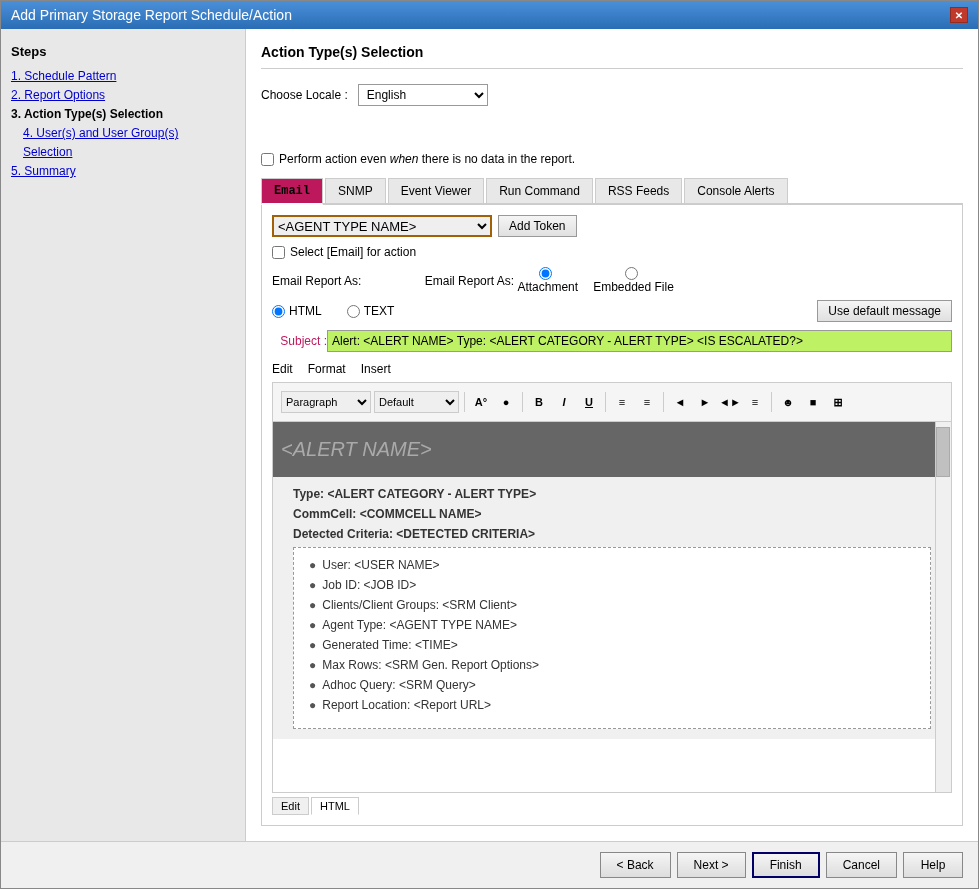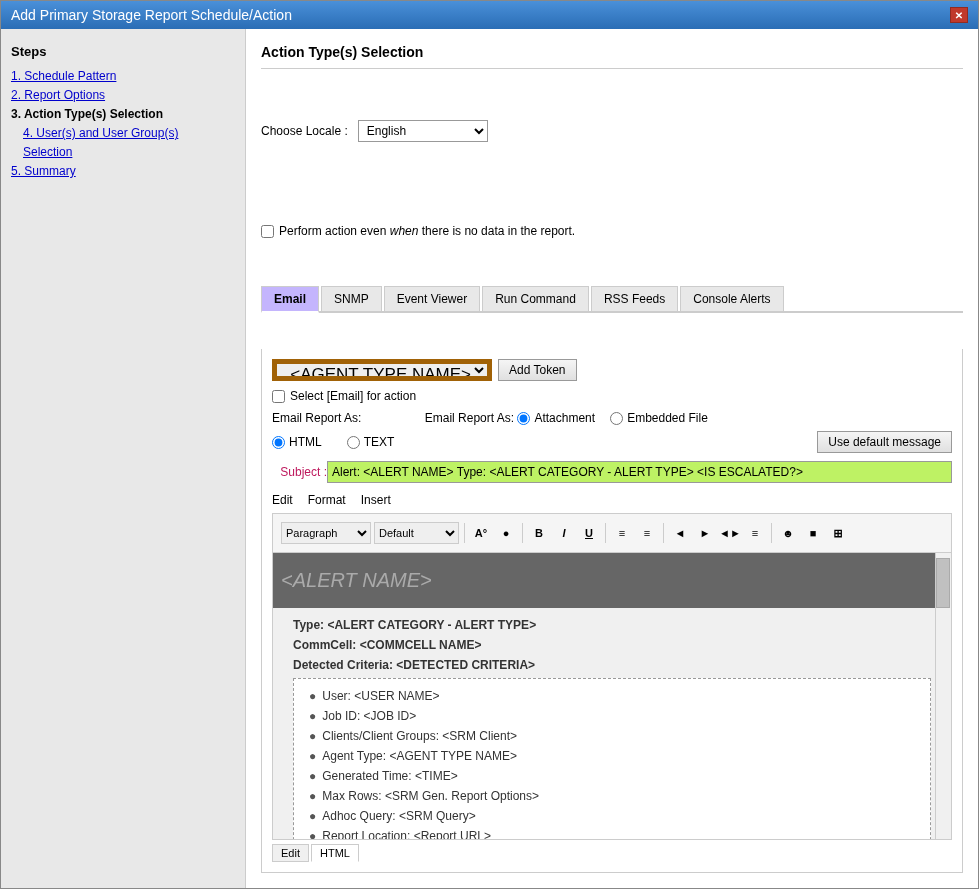--- a/index.html
+++ b/index.html
@@ -91,21 +91,20 @@
       padding-left: 12px;
     }
 
     .main-panel {
       flex: 1;
       background: white;
       padding: 15px;
       display: flex;
       flex-direction: column;
       overflow: hidden;
-      gap: 36px;
     }
 
     .panel-title {
       font-weight: bold;
       font-size: 14px;
       color: #000;
       margin-bottom: 15px;
       border-bottom: 1px solid #ccc;
       padding-bottom: 8px;
     }
@@ -154,24 +153,25 @@
       cursor: pointer;
       font-size: 12px;
       border: 1px solid #ccc;
       border-bottom: none;
       background: #e8e8e8;
       margin-right: 2px;
       color: #000;
     }
 
     .tab.active {
-      background: #c4b5fd;
+      background: #be185d;
       border-bottom: 2px solid white;
       margin-bottom: -2px;
       font-weight: bold;
+      font-family: Liberation Mono, monospace;
     }
 
     .tab-content {
       border: 1px solid #ccc;
       border-top: none;
       padding: 10px;
       flex: 1;
       display: flex;
       flex-direction: column;
       overflow: hidden;
@@ -179,24 +179,23 @@
 
     .token-row {
       display: flex;
       align-items: center;
       margin-bottom: 8px;
     }
 
     .token-select {
       width: 220px;
       height: 22px;
-      font-size: 17px;
-      border: 5px solid #a16207;
+      font-size: 13px;
+      border: 2px solid #a16207;
       margin-right: 6px;
-      text-align: right;
     }
 
     .add-token-btn {
       height: 22px;
       padding: 0 10px;
       font-size: 12px;
       border: 1px solid #999;
       background: linear-gradient(to bottom, #f5f5f5, #e0e0e0);
       cursor: pointer;
     }
@@ -213,20 +212,21 @@
 
     .email-report-row {
       display: flex;
       align-items: center;
       margin-bottom: 6px;
       font-size: 12px;
     }
 
     .email-report-row label {
       margin-right: 15px;
+      flex-direction: column;
     }
 
     .radio-label {
       display: flex;
       align-items: center;
       margin-right: 15px;
     }
 
     .radio-label input {
       margin-right: 4px;
@@ -647,13 +647,20 @@
 
         <div class="editor-bottom-bar">
           <button class="edit-tab-btn">Edit</button>
           <button class="edit-tab-btn active">HTML</button>
         </div>
 
       </div>
     </div>
   </div>
 
+  <div class="footer">
+    <button class="footer-btn">&lt; Back</button>
+    <button class="footer-btn">Next &gt;</button>
+    <button class="footer-btn finish">Finish</button>
+    <button class="footer-btn">Cancel</button>
+    <button class="footer-btn">Help</button>
+  </div>
 </div>
 
 </body></html>

